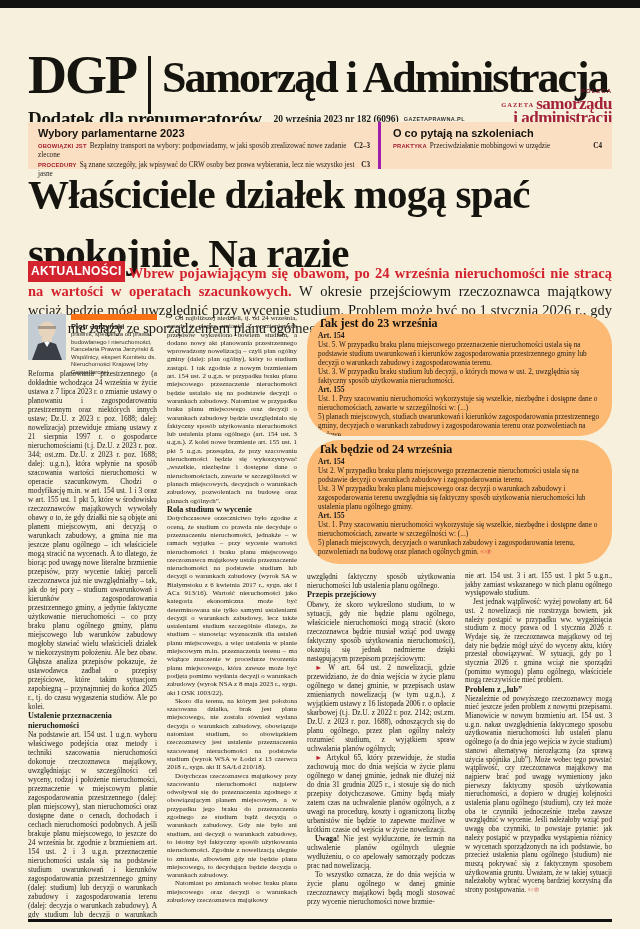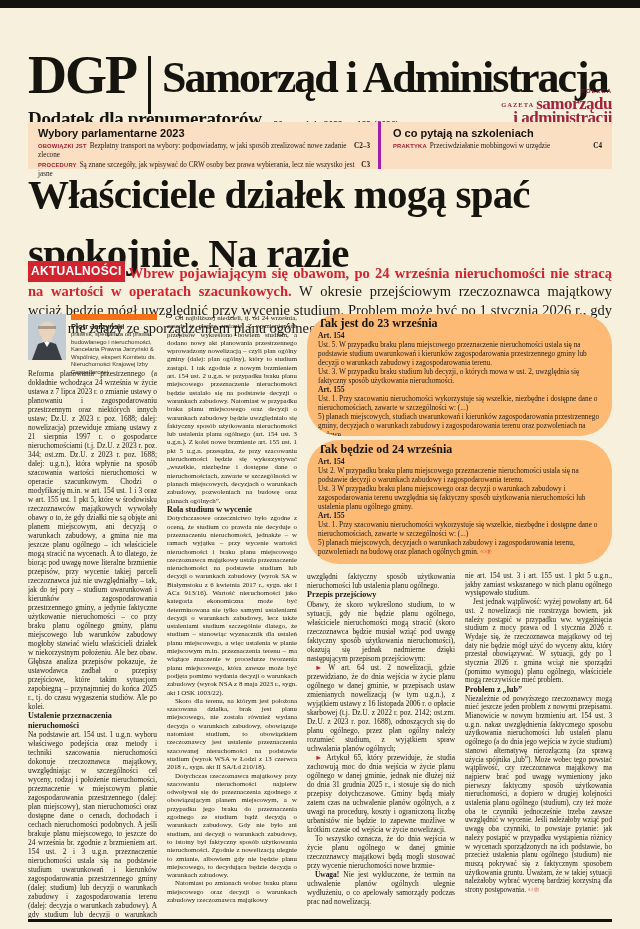--- a/index.html
+++ b/index.html
@@ -8,21 +8,21 @@
     background:#f6f0dc; overflow:hidden;
     font-family:"Liberation Serif", serif; color:#1c1b19;
   }
   .topbar { position:absolute; top:0; left:0; width:640px; height:8px; background:#121211; }
 
   
   .masthead { position:absolute; top:8px; left:28px; width:584px; height:112px;margin-top:24px; }
   .dgp { position:absolute; left:0; top:12px; font-size:54px; font-weight:bold; letter-spacing:-2px; color:#15140f; }
   .mast-div { position:absolute; left:120px; top:24px; width:3px; height:58px; background:#15140f; }
   .mast-title { position:absolute; left:134px; top:20px; font-size:44px; font-weight:bold; letter-spacing:-2px; white-space:nowrap; color:#15140f; }
-  .subrow { position:absolute; left:0; top:76px; display:flex; align-items:flex-end; white-space:nowrap; }
+  .subrow { position:absolute; left:0; top:76px; display:flex; align-items:center; white-space:nowrap; }
   .dodatek { font-size:19px; font-weight:bold; letter-spacing:-0.3px; color:#15140f; }
   .dateline { margin-left:12px; font-size:9.5px; font-weight:bold; }
   .site { margin-left:5px; font-family:"Liberation Sans",sans-serif; font-size:5.5px; font-weight:bold; letter-spacing:0.4px; color:#333; }
   .poleca { position:absolute; right:0; top:56px; font-family:"Liberation Sans",sans-serif; font-size:6px; font-weight:bold; letter-spacing:1px; color:#7d1626; }
   .brand { position:absolute; right:0; top:64px; text-align:right; color:#a42239; line-height:16px; font-weight:bold; }
   .brand .g { font-size:6.5px; letter-spacing:1px; margin-right:2px; vertical-align:2px; }
   .brand .l1 { font-size:17px; letter-spacing:-0.5px; }
   .brand .l2 { display:block; font-size:17px; letter-spacing:-0.5px; margin-top:-3px; }
   .mast-rule { position:absolute; left:0; top:108px; width:584px; height:2px; background:#15140f; }
 
@@ -179,22 +179,22 @@
         <p class="box-p"><span>5) planach miejscowych, decyzjach o warunkach zabudowy i zagospodarowania terenu, pozwoleniach na budowę oraz planach ogólnych gmin. </span><span class="endmark">©℗</span></p>
       </div>
 
       <div class="flowcols">
         <div class="fcol col3">
           <p>uwzględni faktyczny sposób użytkowania nieruchomości lub ustalenia planu ogólnego.</p>
           <p class="subhead">Przepis przejściowy</p>
           <p>Obawy, że skoro wykreślono studium, to w sytuacji, gdy nie będzie planu ogólnego, właściciele nieruchomości mogą stracić (skoro rzeczoznawca będzie musiał wziąć pod uwagę faktyczny sposób użytkowania nieruchomości), okazują się jednak nadmierne dzięki następującym przepisom przejściowym:</p>
           <p class="ind"><span class="red">►</span><span> W art. 64 ust. 2 nowelizacji, gdzie przewidziano, że do dnia wejścia w życie planu ogólnego w danej gminie, w przepisach ustaw zmienianych nowelizacją (w tym u.g.n.), z wyjątkiem ustawy z 16 listopada 2006 r. o opłacie skarbowej (t.j. Dz.U. z 2022 r. poz. 2142; ost.zm. Dz.U. z 2023 r. poz. 1688), odnoszących się do planu ogólnego, przez plan ogólny należy rozumieć studium, z wyjątkiem spraw uchwalania planów ogólnych;</span></p>
           <p class="ind"><span class="red">►</span><span> Artykuł 65, który przewiduje, że studia zachowują moc do dnia wejścia w życie planu ogólnego w danej gminie, jednak nie dłużej niż do dnia 31 grudnia 2025 r., i stosuje się do nich przepisy dotychczasowe. Gminy będą miały zatem czas na uchwalenie planów ogólnych, a z uwagi na procedurę, koszty i ograniczoną liczbę urbanistów nie będzie to zapewne możliwe w krótkim czasie od wejścia w życie nowelizacji.</span></p>
+          <p class="ind"><b>Uwaga!</b><span> Nie jest wykluczone, że termin na uchwalenie planów ogólnych ulegnie wydłużeniu, o co apelowały samorządy podczas prac nad nowelizacją.</span></p>
           <p class="ind">To wszystko oznacza, że do dnia wejścia w życie planu ogólnego w danej gminie rzeczoznawcy majątkowi będą mogli stosować przy wycenie nieruchomości nowe brzmie-</p>
-          <p class="ind"><b>Uwaga!</b><span> Nie jest wykluczone, że termin na uchwalenie planów ogólnych ulegnie wydłużeniu, o co apelowały samorządy podczas prac nad nowelizacją.</span></p>
         </div>
         <div class="fcol col4">
           <p>nie art. 154 ust. 3 i art. 155 ust. 1 pkt 5 u.g.n., jakby zamiast wskazanego w nich planu ogólnego występowało studium.</p>
           <p class="ind">Jest jednak wątpliwość: wyżej powołany art. 64 ust. 2 nowelizacji nie rozstrzyga bowiem, jak należy postąpić w przypadku ww. wygaśnięcia studium z mocy prawa od 1 stycznia 2026 r. Wydaje się, że rzeczoznawca majątkowy od tej daty nie będzie mógł użyć do wyceny aktu, który przestał obowiązywać. W sytuacji, gdy po 1 stycznia 2026 r. gmina wciąż nie sporządzi (pomimo wymogu) planu ogólnego, właściciele mogą rzeczywiście mieć problem.</p>
           <p class="subhead">Problem z „lub”</p>
           <p><span>Niezależnie od powyższego rzeczoznawcy mogą mieć jeszcze jeden problem z nowymi przepisami. Mianowicie w nowym brzmieniu art. 154 ust. 3 u.g.n. nakaz uwzględnienia faktycznego sposobu użytkowania nieruchomości lub ustaleń planu ogólnego (a do dnia jego wejścia w życie studium) stanowi alternatywę nierozłączną (za sprawą użycia spójnika „lub”). Może wobec tego powstać wątpliwość, czy rzeczoznawca majątkowy ma najpierw brać pod uwagę wymieniony jako pierwszy faktyczny sposób użytkowania nieruchomości, a dopiero w drugiej kolejności ustalenia planu ogólnego (studium), czy też może oba te czynniki jednocześnie trzeba zawsze uwzględnić w wycenie. Jeśli należałoby wziąć pod uwagę oba czynniki, to powstaje pytanie: jak należy postąpić w przypadku wystąpienia różnicy w wycenach sporządzonych na ich podstawie, bo przecież ustalenia planu ogólnego (studium) nie muszą pokrywać się z faktycznym sposobem użytkowania gruntu. Uważam, że w takiej sytuacji należałoby wybrać wycenę bardziej korzystną dla strony postępowania. </span><span class="endmark">©℗</span></p>
         </div>
       </div>
     </div>
 

